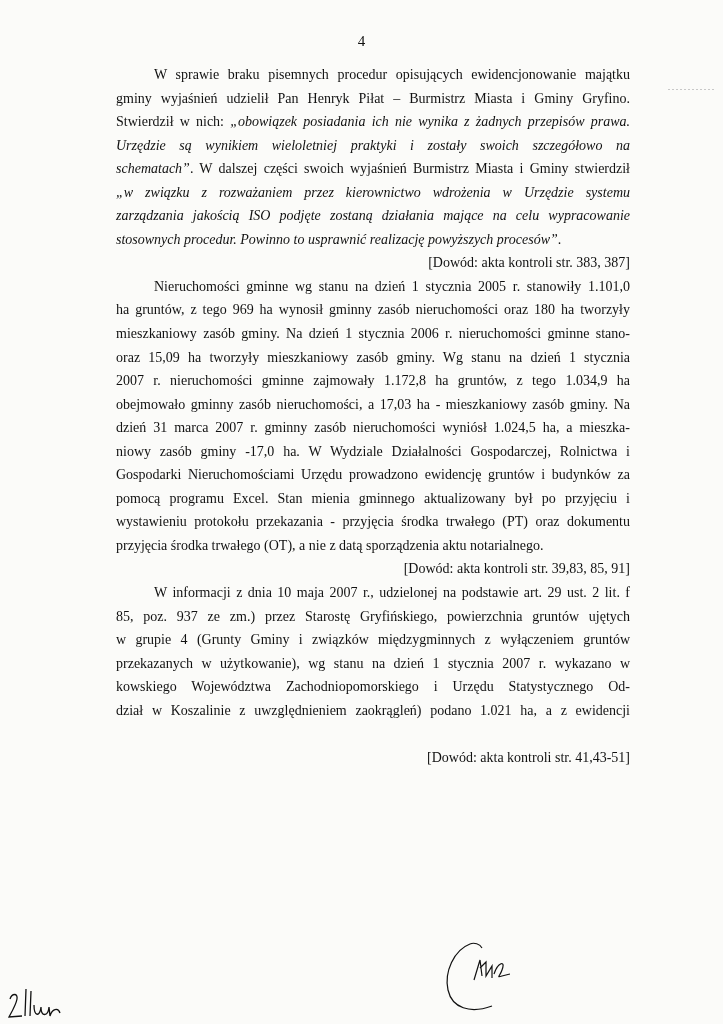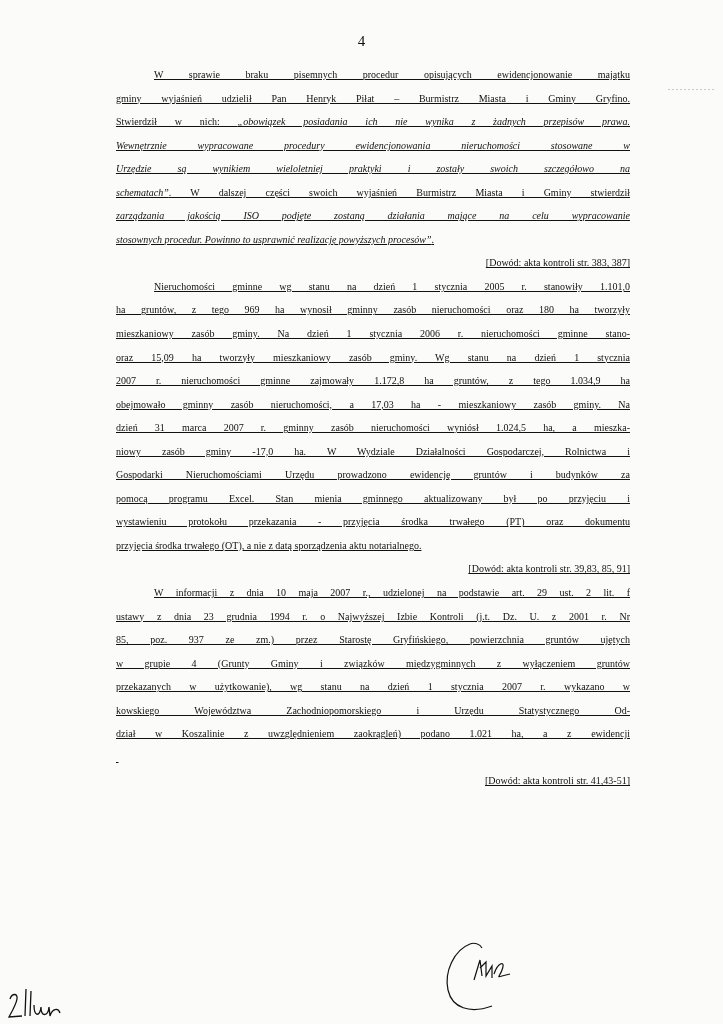--- a/index.html
+++ b/index.html
@@ -8,22 +8,22 @@
     background: #fbfbf9;
     position: relative;
     font-family: "Liberation Serif", "DejaVu Serif", serif;
     color: #111;
   }
   .page { position: absolute; left: 0; top: 0; width: 723px; height: 1024px; }
   .pageno { position: absolute; top: 33px; left: 0; width: 723px; text-align: center; font-size: 15px; }
   .text { position: absolute; left: 116px; top: 63px; width: 514px; }
   .ln {
     display: block; height: 23.55px; line-height: 23.55px;
-    font-size: 10px; white-space: nowrap;
-    text-align: justify; text-align-last: justify; text-decoration: underline;
+    font-size: 14px; white-space: nowrap;
+    text-align: justify; text-align-last: justify;
   }
   .ln.last { text-align-last: left; }
   .ln.indent { padding-left: 38px; }
   .ln.right { text-align: center; text-align-last: right; }
   .ln i { font-style: italic; }
   .sig { position: absolute; left: 440px; top: 938px; width: 90px; height: 80px; }
   .initials { position: absolute; left: 4px; top: 985px; width: 60px; height: 36px; }
   .margin-mark { position: absolute; left: 668px; top: 88px; width: 50px; height: 3px; }
 </style>
 </head>
@@ -33,23 +33,23 @@
   <div class="pageno">4</div>
   <svg class="margin-mark" viewBox="0 0 50 3">
       <line x1="0" y1="1.5" x2="48" y2="1.5" stroke="#bbb" stroke-width="0.8" stroke-dasharray="2 2"></line>
     </svg>
 
   <div class="text" id="body">
       <div>
         <span class="ln indent"><span>W sprawie braku pisemnych procedur opisujących ewidencjonowanie majątku</span></span>
         <span class="ln"><span>gminy wyjaśnień udzielił Pan Henryk Piłat – Burmistrz Miasta i Gminy Gryfino.</span></span>
         <span class="ln"><span>Stwierdził w nich: </span><i>„obowiązek posiadania ich nie wynika z żadnych przepisów prawa.</i></span>
-        <span class="ln"><i>Wewnętrznie wypracowane procedury ewidencjonowania nieruchomości stosowane w</i></span>
         <span class="ln"><i>Urzędzie są wynikiem wieloletniej praktyki i zostały swoich szczegółowo na</i></span>
         <span class="ln"><i>schematach”</i><span>. W dalszej części swoich wyjaśnień Burmistrz Miasta i Gminy stwierdził</span></span>
+        <span class="ln"><i>„w związku z rozważaniem przez kierownictwo wdrożenia w Urzędzie systemu</i></span>
         <span class="ln"><i>zarządzania jakością ISO podjęte zostaną działania mające na celu wypracowanie</i></span>
         <span class="ln last"><i>stosownych procedur. Powinno to usprawnić realizację powyższych procesów”</i><span>.</span></span>
         <span class="ln right"><span>[Dowód: akta kontroli str. 383, 387]</span></span>
       </div>
       <div>
         <span class="ln indent"><span>Nieruchomości gminne wg stanu na dzień 1 stycznia 2005 r. stanowiły 1.101,0</span></span>
         <span class="ln"><span>ha gruntów, z tego 969 ha wynosił gminny zasób nieruchomości oraz 180 ha tworzyły</span></span>
         <span class="ln"><span>mieszkaniowy zasób gminy. Na dzień 1 stycznia 2006 r. nieruchomości gminne stano-</span></span>
         <span class="ln"><span>oraz 15,09 ha tworzyły mieszkaniowy zasób gminy. Wg stanu na dzień 1 stycznia</span></span>
         <span class="ln"><span>2007 r. nieruchomości gminne zajmowały 1.172,8 ha gruntów, z tego 1.034,9 ha</span></span>
@@ -57,21 +57,20 @@
         <span class="ln"><span>dzień 31 marca 2007 r. gminny zasób nieruchomości wyniósł 1.024,5 ha, a mieszka-</span></span>
         <span class="ln"><span>niowy zasób gminy -17,0 ha. W Wydziale Działalności Gospodarczej, Rolnictwa i</span></span>
         <span class="ln"><span>Gospodarki Nieruchomościami Urzędu prowadzono ewidencję gruntów i budynków za</span></span>
         <span class="ln"><span>pomocą programu Excel. Stan mienia gminnego aktualizowany był po przyjęciu i</span></span>
         <span class="ln"><span>wystawieniu protokołu przekazania - przyjęcia środka trwałego (PT) oraz dokumentu</span></span>
         <span class="ln last"><span>przyjęcia środka trwałego (OT), a nie z datą sporządzenia aktu notarialnego.</span></span>
         <span class="ln right"><span>[Dowód: akta kontroli str. 39,83, 85, 91]</span></span>
       </div>
       <div>
         <span class="ln indent"><span>W informacji z dnia 10 maja 2007 r., udzielonej na podstawie art. 29 ust. 2 lit. f</span></span>
-        <span class="ln"><span>ustawy z dnia 23 grudnia 1994 r. o Najwyższej Izbie Kontroli (j.t. Dz. U. z 2001 r. Nr</span></span>
         <span class="ln"><span>85, poz. 937 ze zm.) przez Starostę Gryfińskiego, powierzchnia gruntów ujętych</span></span>
         <span class="ln"><span>w grupie 4 (Grunty Gminy i związków międzygminnych z wyłączeniem gruntów</span></span>
         <span class="ln"><span>przekazanych w użytkowanie), wg stanu na dzień 1 stycznia 2007 r. wykazano w</span></span>
         <span class="ln"><span>kowskiego Województwa Zachodniopomorskiego i Urzędu Statystycznego Od-</span></span>
         <span class="ln"><span>dział w Koszalinie z uwzględnieniem zaokrągleń) podano 1.021 ha, a z ewidencji</span></span>
         <span class="ln">&nbsp;</span>
         <span class="ln right"><span>[Dowód: akta kontroli str. 41,43-51]</span></span>
       </div>
     </div>
 

